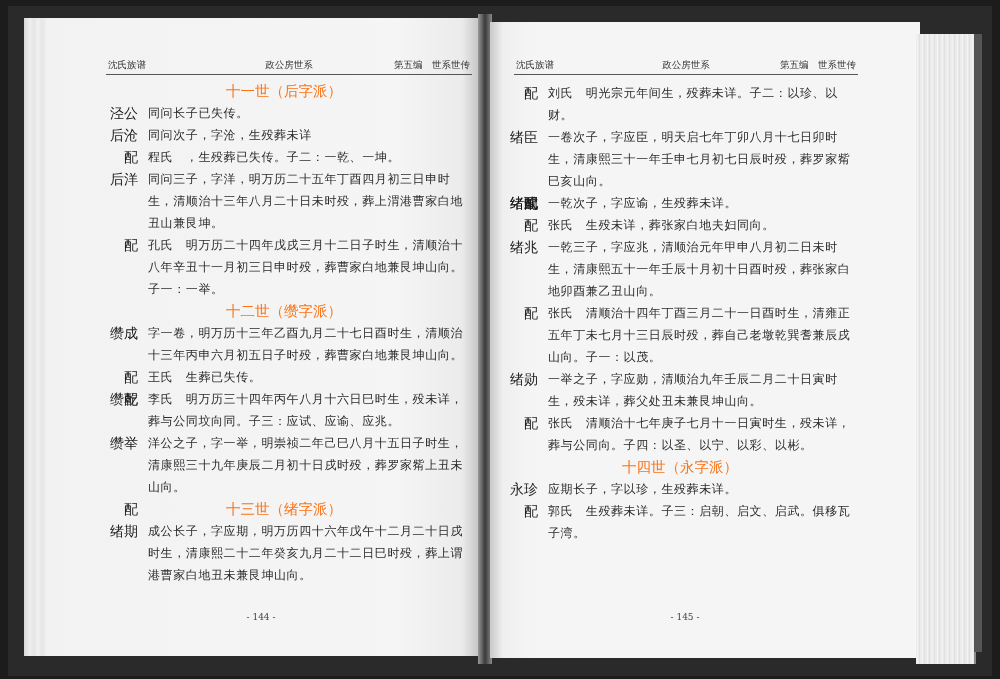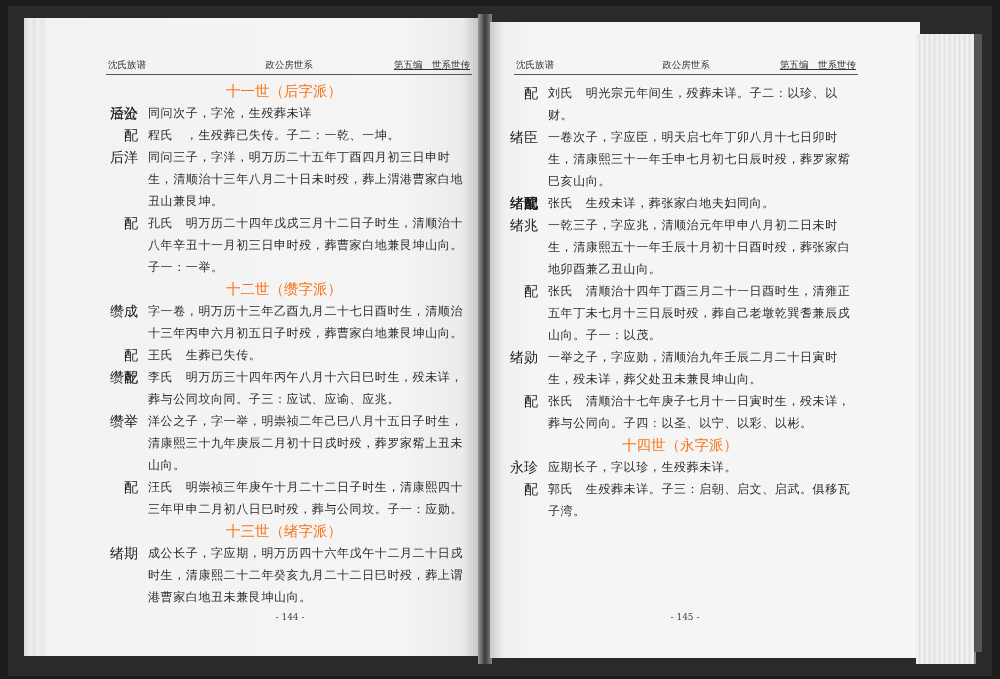--- a/index.html
+++ b/index.html
@@ -40,21 +40,21 @@
     background:#555;
   }
   .header {
     position:absolute; height:18px; font-size:9.5px; color:#333;
     border-bottom:1.3px solid #555;
     font-family:"DejaVu Serif", serif;
   }
   .header span { position:absolute; top:3px; white-space:nowrap; }
   .h-left { left:2px; }
   .h-mid { left:50%; transform:translateX(-50%); }
-  .h-right { right:2px;text-decoration:underline; }
+  .h-right { right:2px; }
   .content {
     position:absolute; font-size:12px; color:#2b2b2b;
     font-family:"DejaVu Serif", serif;
   }
   .gen-title {
     text-align:center; font-family:"DejaVu Sans", sans-serif; font-size:14.5px;
     color:#f97316; height:22px; line-height:22px;
   }
   .entry { position:relative; padding-left:50px; line-height:22px; }
   .entry .name {
@@ -80,20 +80,21 @@
 <div class="header" style="left:106px; top:56px; width:366px;">
   <span class="h-left">沈氏族谱</span>
   <span class="h-mid">政公房世系</span>
   <span class="h-right">第五编　世系世传</span>
 </div>
 
 <div class="content" id="left-content" style="left:98px; top:80px; width:372px;">
     <div class="gen-title">十一世（后字派）</div>
     <div class="entry">
       <span class="name">泾公</span>
+      <span class="text">同问长子已失传。</span>
     </div>
     <div class="entry">
       <span class="name">后沧</span>
       <span class="text">同问次子，字沧，生殁葬未详</span>
     </div>
     <div class="entry">
       <span class="name">配</span>
       <span class="text">程氏　，生殁葬已失传。子二：一乾、一坤。</span>
     </div>
     <div class="entry">
@@ -119,29 +120,28 @@
     <div class="entry">
       <span class="name">配</span>
       <span class="text">李氏　明万历三十四年丙午八月十六日巳时生，殁未详，葬与公同坟向同。子三：应试、应谕、应兆。</span>
     </div>
     <div class="entry">
       <span class="name">缵举</span>
       <span class="text">洋公之子，字一举，明崇祯二年己巳八月十五日子时生，清康熙三十九年庚辰二月初十日戌时殁，葬罗家觜上丑未山向。</span>
     </div>
     <div class="entry">
       <span class="name">配</span>
-      <span class="text">汪氏　明崇祯三年庚午十月二十二日子时生，清康熙四十三年甲申二月初八日巳时殁，葬与公同坟。子一：应勋。</span>
     </div>
     <div class="gen-title">十三世（绪字派）</div>
     <div class="entry">
       <span class="name">绪期</span>
       <span class="text">成公长子，字应期，明万历四十六年戊午十二月二十日戌时生，清康熙二十二年癸亥九月二十二日巳时殁，葬上谓港曹家白地丑未兼艮坤山向。</span>
     </div>
   </div>
-<div class="page-num" style="left:260px; top:612px;">- 144 -</div>
+<div class="page-num" style="left:231px; top:612px;">- 144 -</div>
 
 <div class="header" style="left:514px; top:56px; width:344px;">
   <span class="h-left">沈氏族谱</span>
   <span class="h-mid">政公房世系</span>
   <span class="h-right">第五编　世系世传</span>
 </div>
 
 <div class="content" id="right-content" style="left:498px; top:82px; width:364px;">
     <div class="entry">
       <span class="name">配</span>
@@ -155,20 +155,21 @@
       <span class="name">配</span>
     </div>
     <div class="entry">
       <span class="name">绪式</span>
     </div>
     <div class="entry">
       <span class="name">配</span>
     </div>
     <div class="entry">
       <span class="name">绪谕</span>
+      <span class="text">一乾次子，字应谕，生殁葬未详。</span>
     </div>
     <div class="entry">
       <span class="name">配</span>
       <span class="text">张氏　生殁未详，葬张家白地夫妇同向。</span>
     </div>
     <div class="entry">
       <span class="name">绪兆</span>
       <span class="text">一乾三子，字应兆，清顺治元年甲申八月初二日未时生，清康熙五十一年壬辰十月初十日酉时殁，葬张家白地卯酉兼乙丑山向。</span>
     </div>
     <div class="entry">

